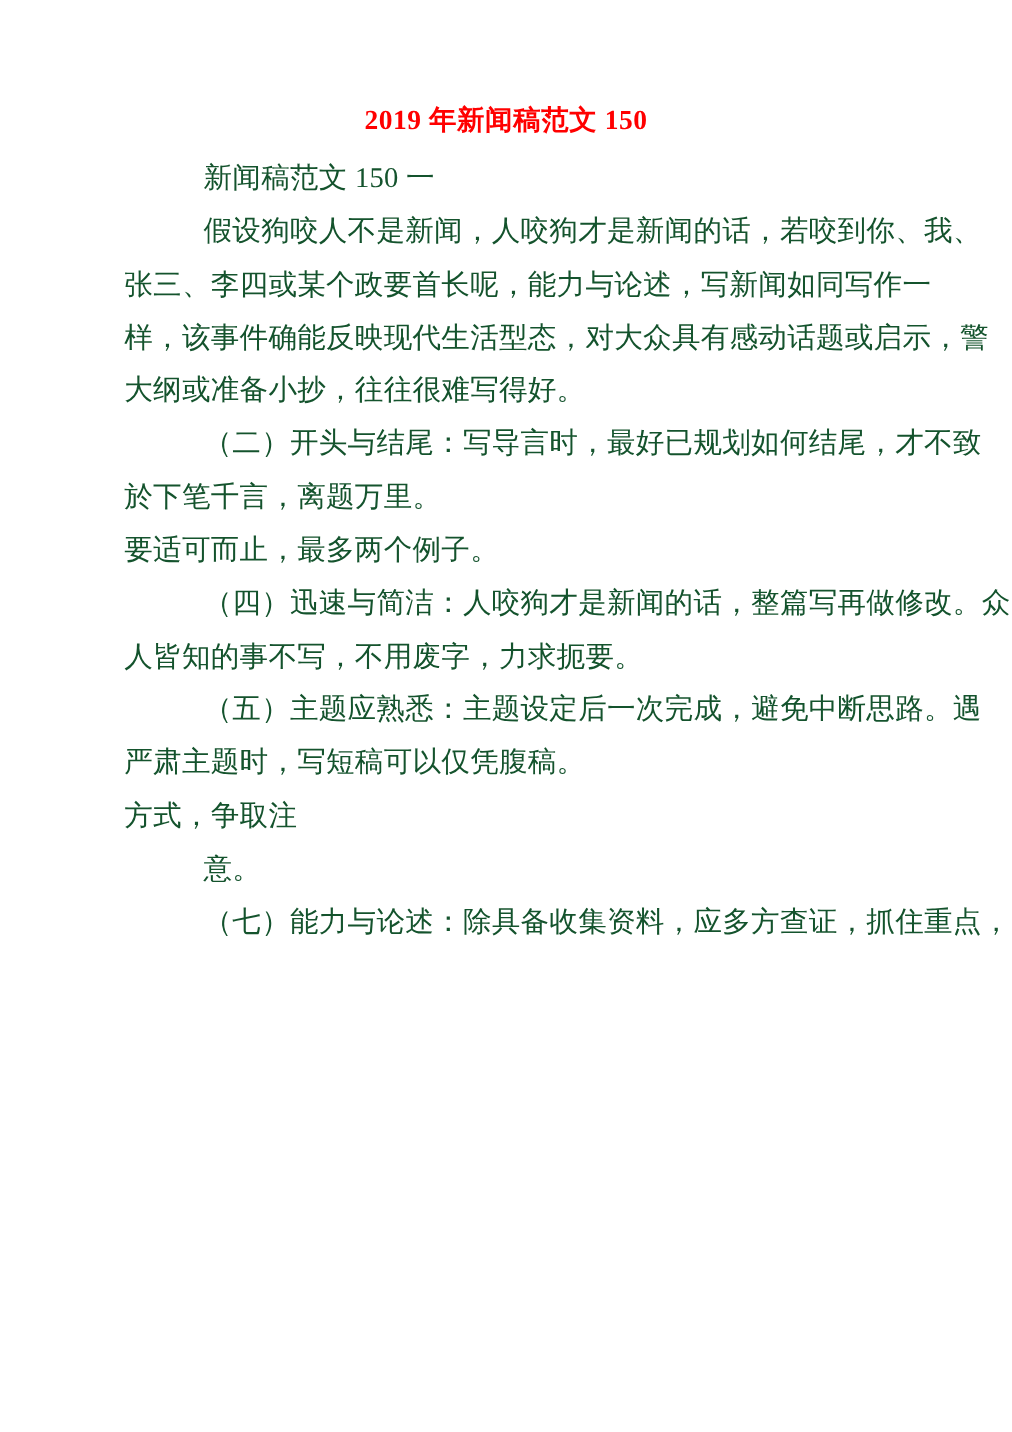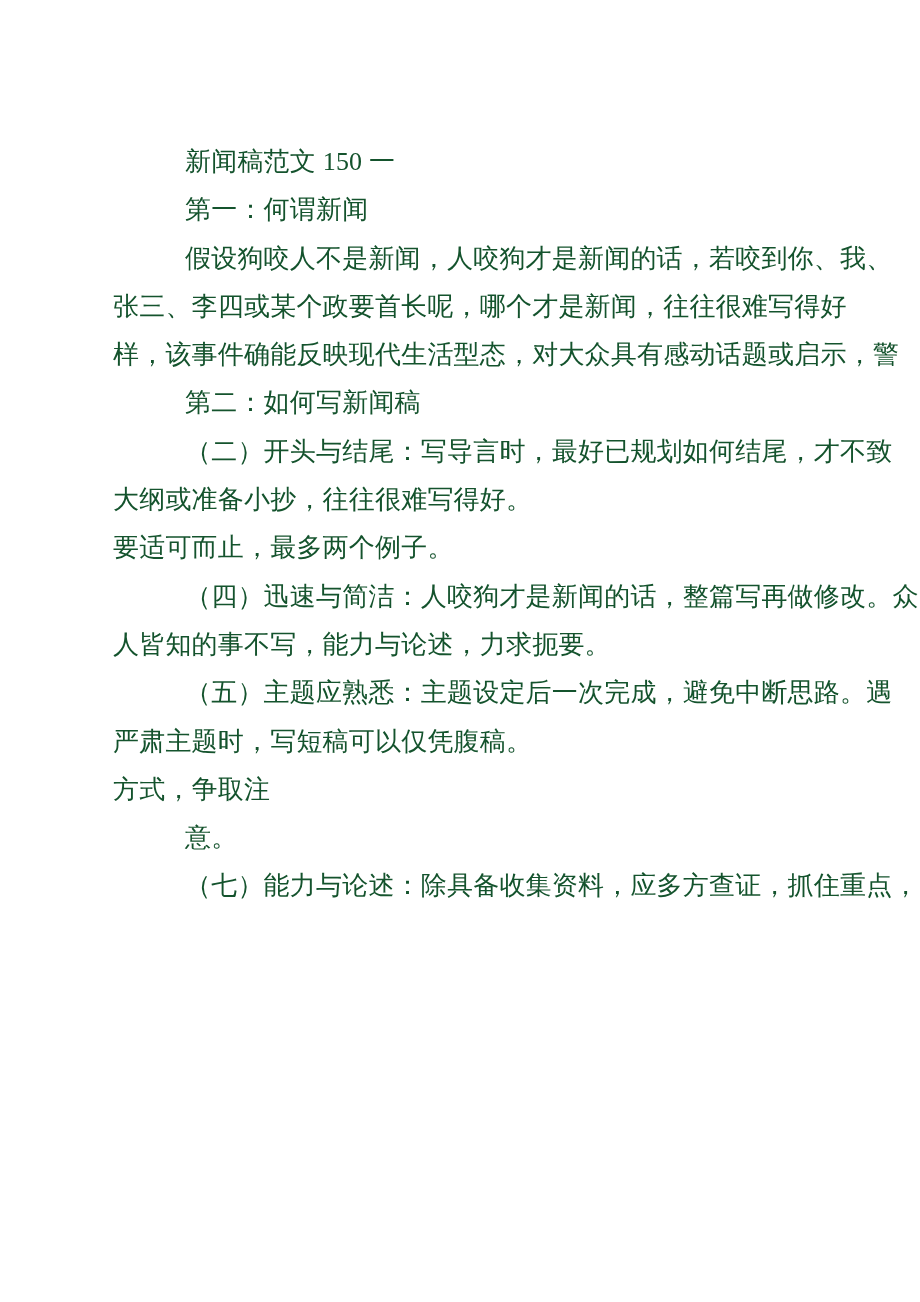--- a/index.html
+++ b/index.html
@@ -45,31 +45,31 @@
   
   .textline:nth-child(20) {
     height: 30px;
     line-height: 44px;
   }
 </style>
 </head>
 <body>
 
 <div class="page">
+  <h1 class="doc-title" style="color: rgb(255, 0, 0);">2019 年新闻稿范文 150</h1>
   <div class="doc-body">
       <div class="textline indent">新闻稿范文 150 一</div>
-      <div class="textline indent">第一：何谓新闻</div>
       <div class="textline indent">假设狗咬人不是新闻，人咬狗才是新闻的话，若咬到你、我、</div>
-      <div class="textline">张三、李四或某个政要首长呢，哪个才是新闻，往往很难写得好</div>
+      <div class="textline">张三、李四或某个政要首长呢，能力与论述，写新闻如同写作一</div>
       <div class="textline">样，该事件确能反映现代生活型态，对大众具有感动话题或启示，警</div>
-      <div class="textline indent">第二：如何写新闻稿</div>
+      <div class="textline">大纲或准备小抄，往往很难写得好。</div>
       <div class="textline indent">（二）开头与结尾：写导言时，最好已规划如何结尾，才不致</div>
-      <div class="textline">大纲或准备小抄，往往很难写得好。</div>
+      <div class="textline">於下笔千言，离题万里。</div>
       <div class="textline">要适可而止，最多两个例子。</div>
       <div class="textline indent">（四）迅速与简洁：人咬狗才是新闻的话，整篇写再做修改。众</div>
-      <div class="textline">人皆知的事不写，能力与论述，力求扼要。</div>
+      <div class="textline">人皆知的事不写，不用废字，力求扼要。</div>
       <div class="textline indent">（五）主题应熟悉：主题设定后一次完成，避免中断思路。遇</div>
       <div class="textline">严肃主题时，写短稿可以仅凭腹稿。</div>
       <div class="textline">方式，争取注</div>
       <div class="textline indent">意。</div>
       <div class="textline indent">（七）能力与论述：除具备收集资料，应多方查证，抓住重点，</div>
     </div>
 </div>
 
 </body></html>

